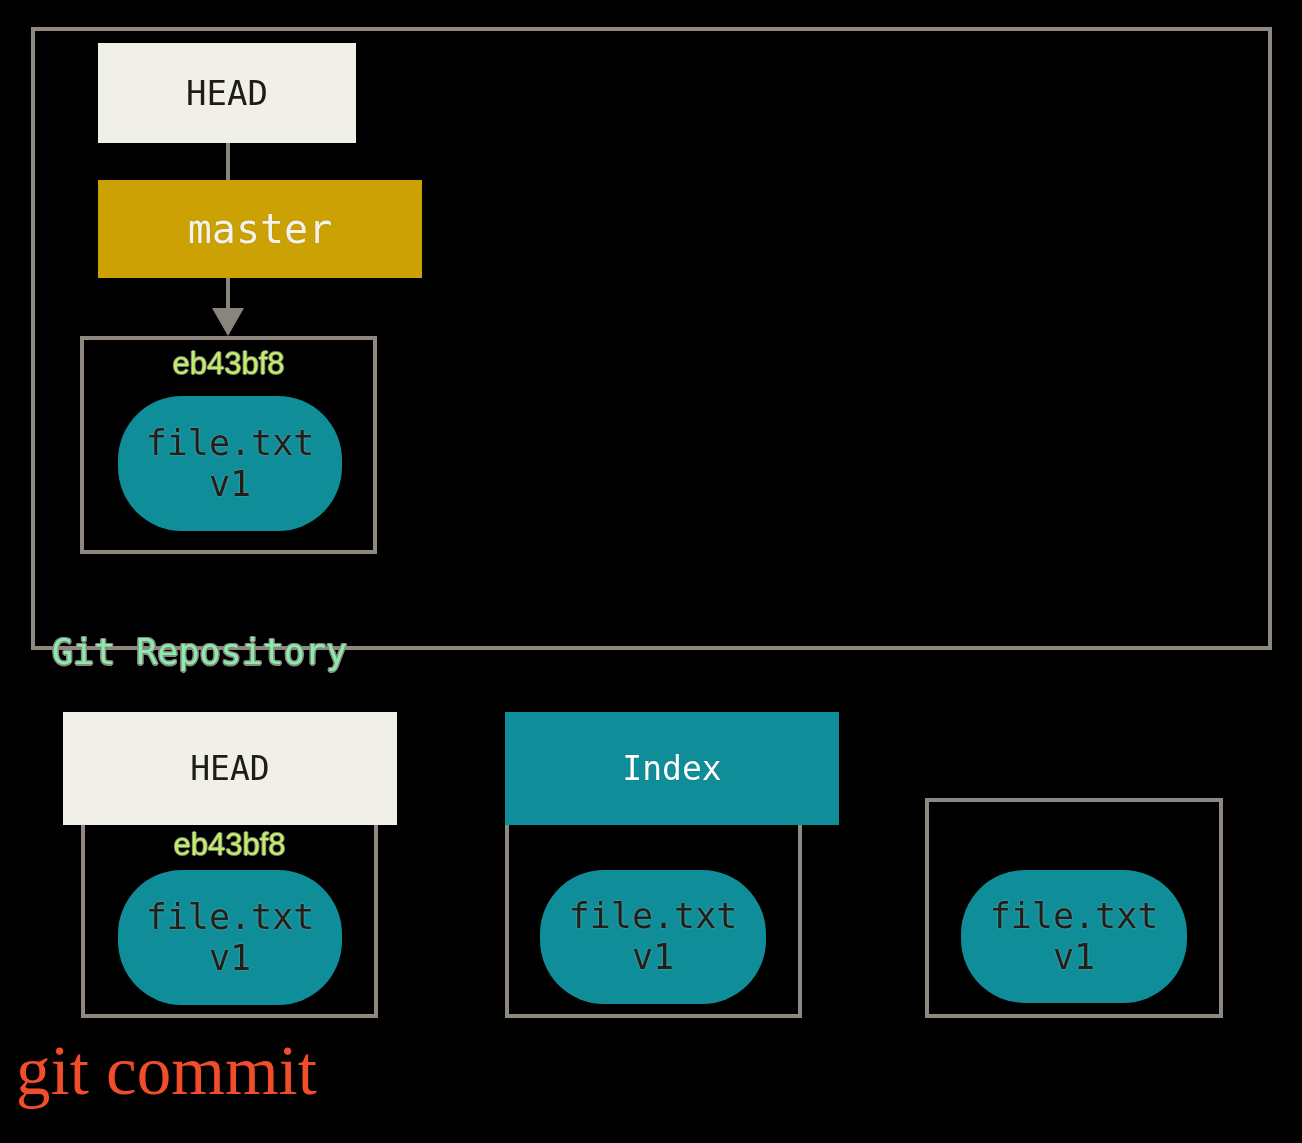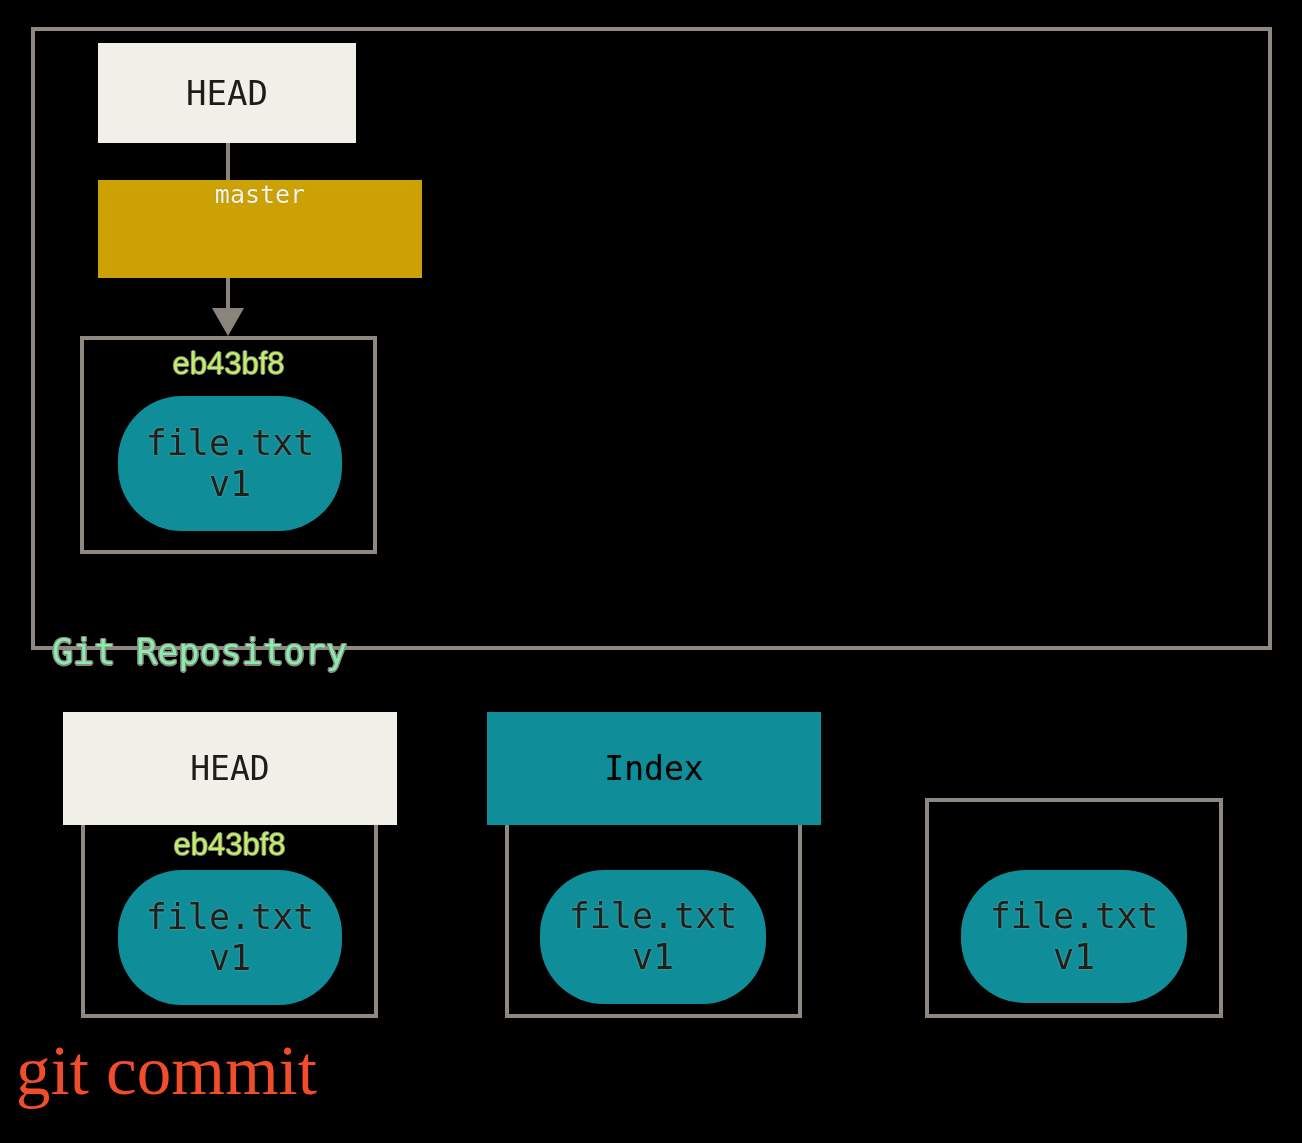--- a/index.html
+++ b/index.html
@@ -36,22 +36,22 @@
   .head-top-box {
     left: 98px; top: 43px; width: 258px; height: 100px;
     background: #F0EFE8;
     display: flex; align-items: center; justify-content: center;
     font-size: 34px; color: #1d1c19;
   }
   .conn-1 { left: 226px; top: 143px; width: 4px; height: 38px; background: #8A857C; }
   .branch-box {
     left: 98px; top: 180px; width: 324px; height: 98px;
     background: #CBA104;
-    display: flex; align-items: flex-start; justify-content: center;
-    font-size: 25px; color: #F3F2ED;
+    display: flex; align-items: center; justify-content: center;
+    font-size: 40px; color: #F3F2ED;
     text-shadow: 0 0 1px rgba(90,80,20,0.45);
   }
   .conn-2 { left: 226px; top: 278px; width: 4px; height: 32px; background: #8A857C; }
   .arrow-head {
     left: 212px; top: 308px; width: 0; height: 0;
     border-left: 16px solid transparent;
     border-right: 16px solid transparent;
     border-top: 28px solid #8A857C;
   }
 
@@ -92,21 +92,21 @@
   .col-box-3 { left: 925px; width: 298px; }
 
   .col-header {
     top: 712px; width: 334px; height: 113px;
     display: flex; flex-direction: column;
     align-items: center; justify-content: center;
     font-size: 33px; line-height: 44px;
     z-index: 3;
   }
   .col-header-1 { left: 63px;  background: #F0EFE8; color: #1d1c19; }
-  .col-header-2 { left: 487px; background: #0F8E99; color: #000000; text-shadow: 0 0 1px rgba(10,60,65,0.5); }
+  .col-header-2 { left: 505px; background: #0F8E99; color: #ffffff; text-shadow: 0 0 1px rgba(10,60,65,0.5); }
   .col-header-3 { left: 908px; background: #F24D2B; color: #F3F2ED; text-shadow: 0 0 1px rgba(120,30,10,0.5); }
 
   .hash-col-1 { left: 81px; top: 827px; width: 297px; }
 
   .blob-col-1 { left: 118px; top: 870px; width: 224px; height: 135px; }
   .blob-col-2 { left: 540px; top: 870px; width: 226px; height: 134px; }
   .blob-col-3 { left: 961px; top: 870px; width: 226px; height: 133px; }
 
   
   .command-caption {

